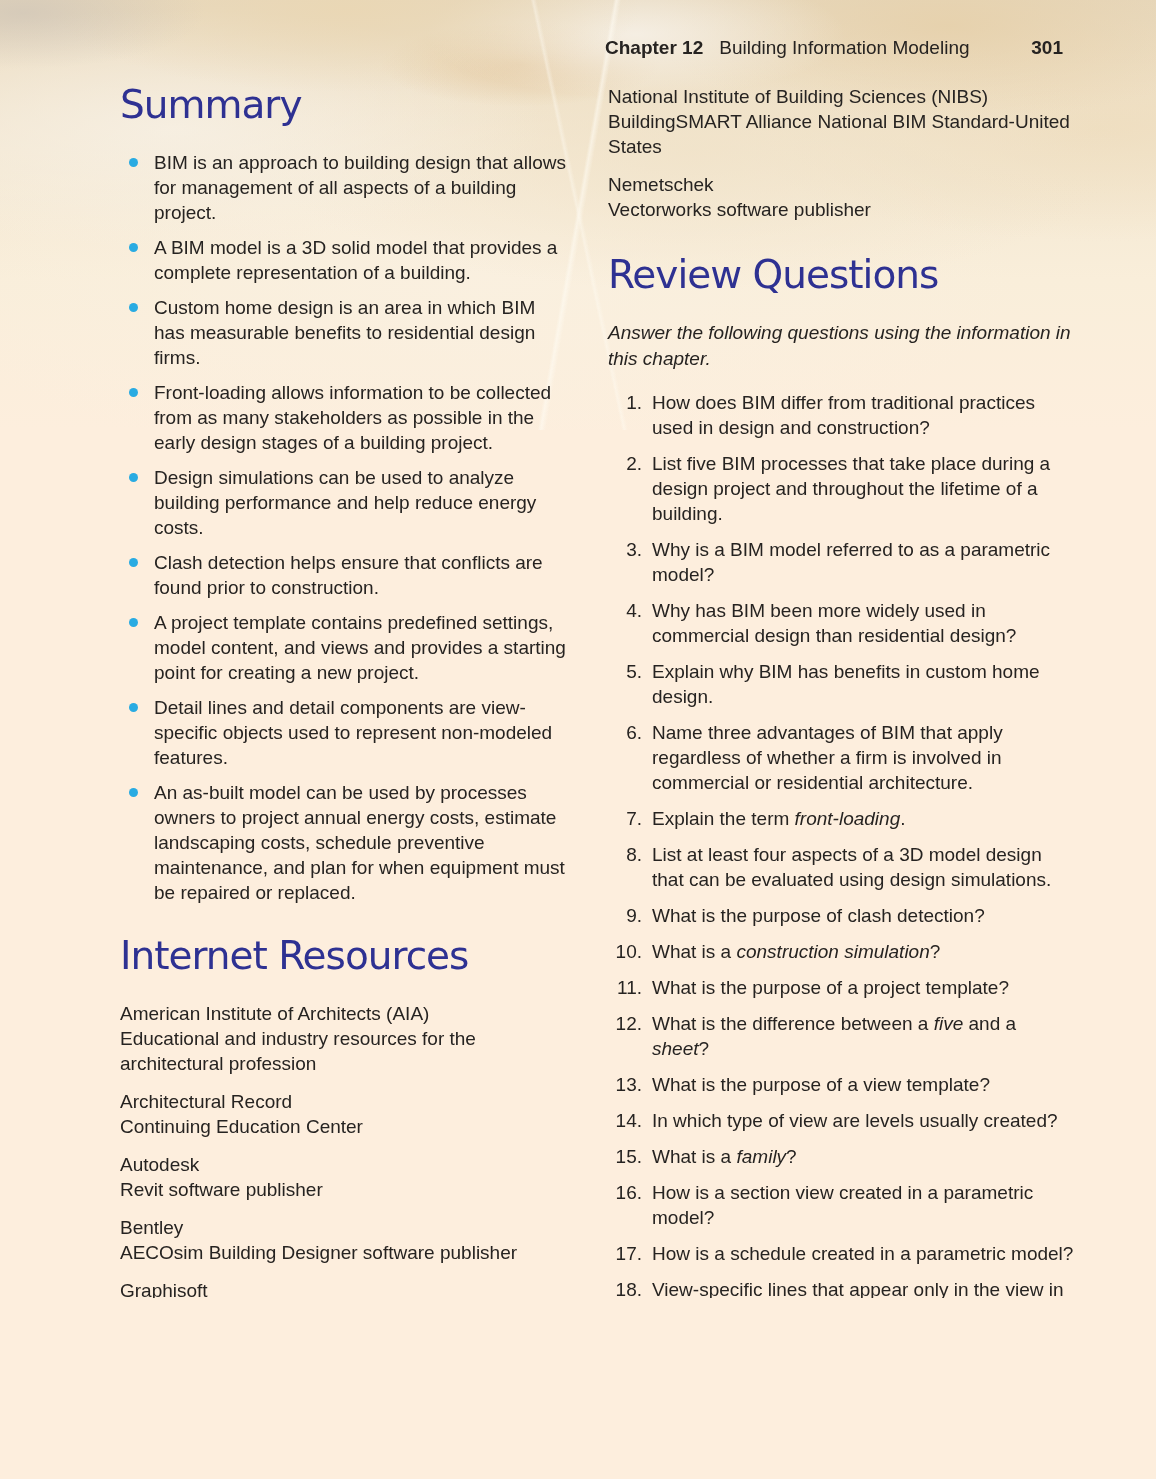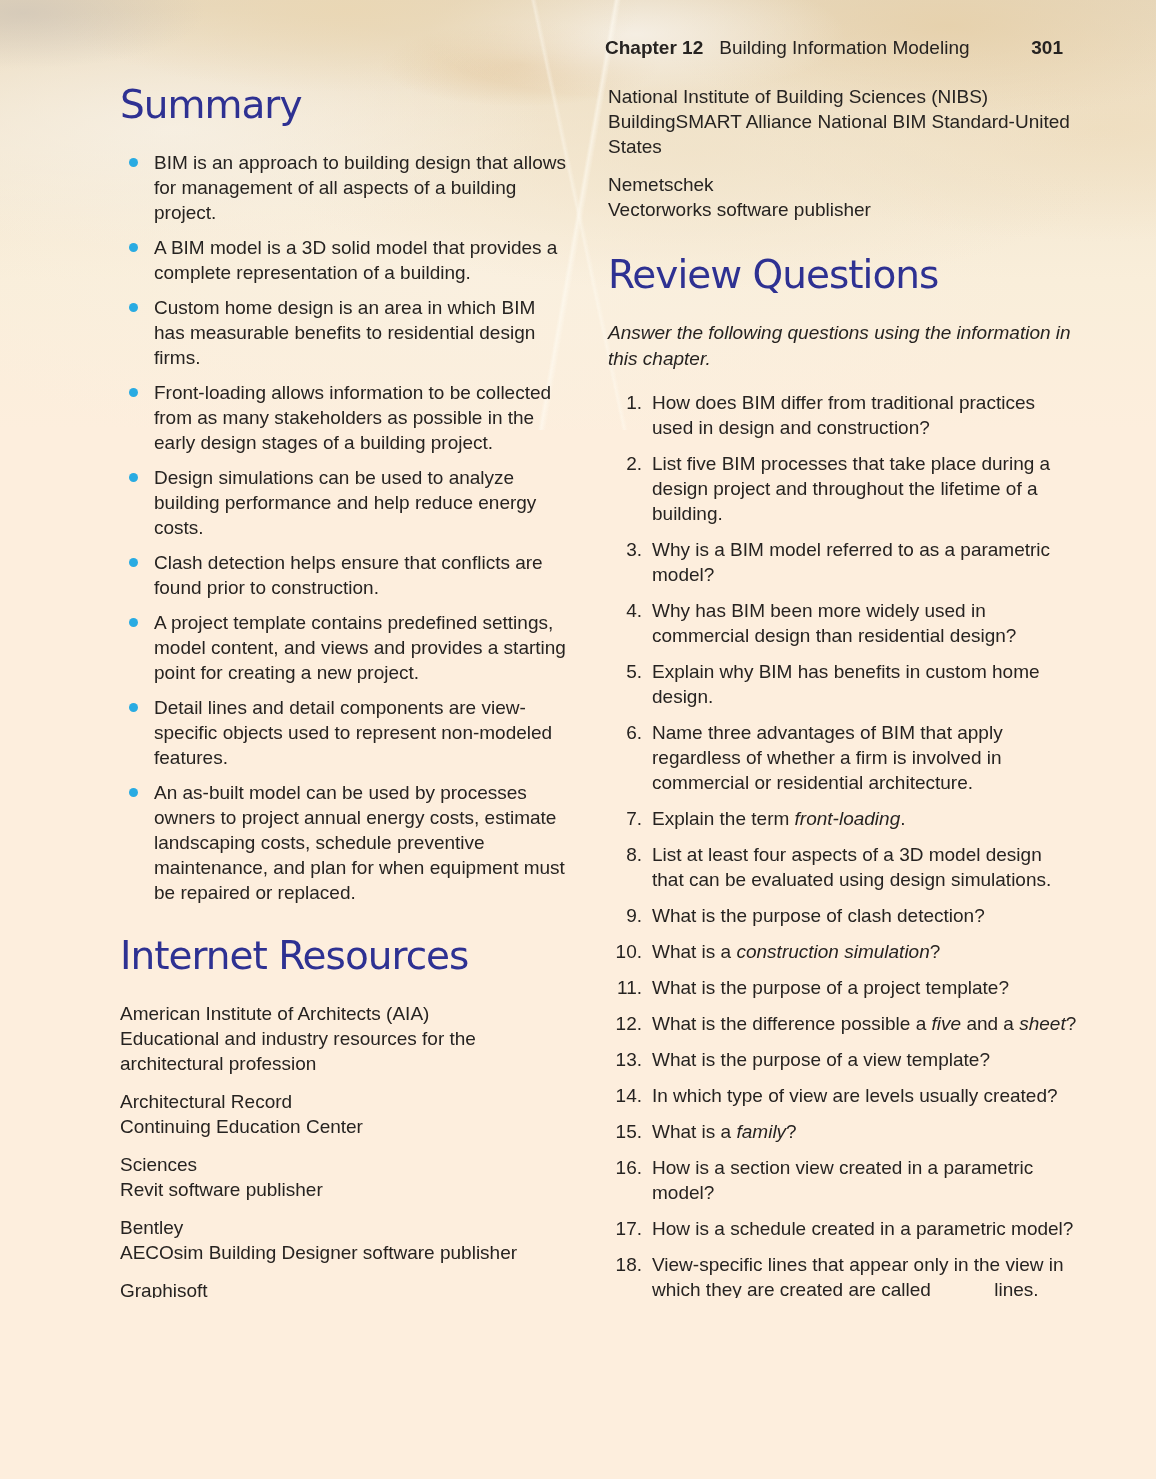--- a/index.html
+++ b/index.html
@@ -113,21 +113,21 @@
     <div id="resources-left">
         <div class="resource">
           <div class="resource-name">American Institute of Architects (AIA)</div>
           <div class="resource-desc">Educational and industry resources for the architectural profession</div>
         </div>
         <div class="resource">
           <div class="resource-name">Architectural Record</div>
           <div class="resource-desc">Continuing Education Center</div>
         </div>
         <div class="resource">
-          <div class="resource-name">Sciences</div>
+          <div class="resource-name">Autodesk</div>
           <div class="resource-desc">Revit software publisher</div>
         </div>
         <div class="resource">
           <div class="resource-name">Bentley</div>
           <div class="resource-desc">AECOsim Building Designer software publisher</div>
         </div>
         <div class="resource">
           <div class="resource-name">Graphisoft</div>
           <div class="resource-desc">ArchiCAD software publisher</div>
         </div>
@@ -188,21 +188,21 @@
         <div class="question">
           <span class="q-num">10.</span>
           <span class="q-text"><span>What is a </span><em>construction simulation</em><span>?</span></span>
         </div>
         <div class="question">
           <span class="q-num">11.</span>
           <span class="q-text"><span>What is the purpose of a project template?</span></span>
         </div>
         <div class="question">
           <span class="q-num">12.</span>
-          <span class="q-text"><span>What is the difference possible a </span><em>five</em><span> and a </span><em>sheet</em><span>?</span></span>
+          <span class="q-text"><span>What is the difference between a </span><em>five</em><span> and a </span><em>sheet</em><span>?</span></span>
         </div>
         <div class="question">
           <span class="q-num">13.</span>
           <span class="q-text"><span>What is the purpose of a view template?</span></span>
         </div>
         <div class="question">
           <span class="q-num">14.</span>
           <span class="q-text"><span>In which type of view are levels usually created?</span></span>
         </div>
         <div class="question">

